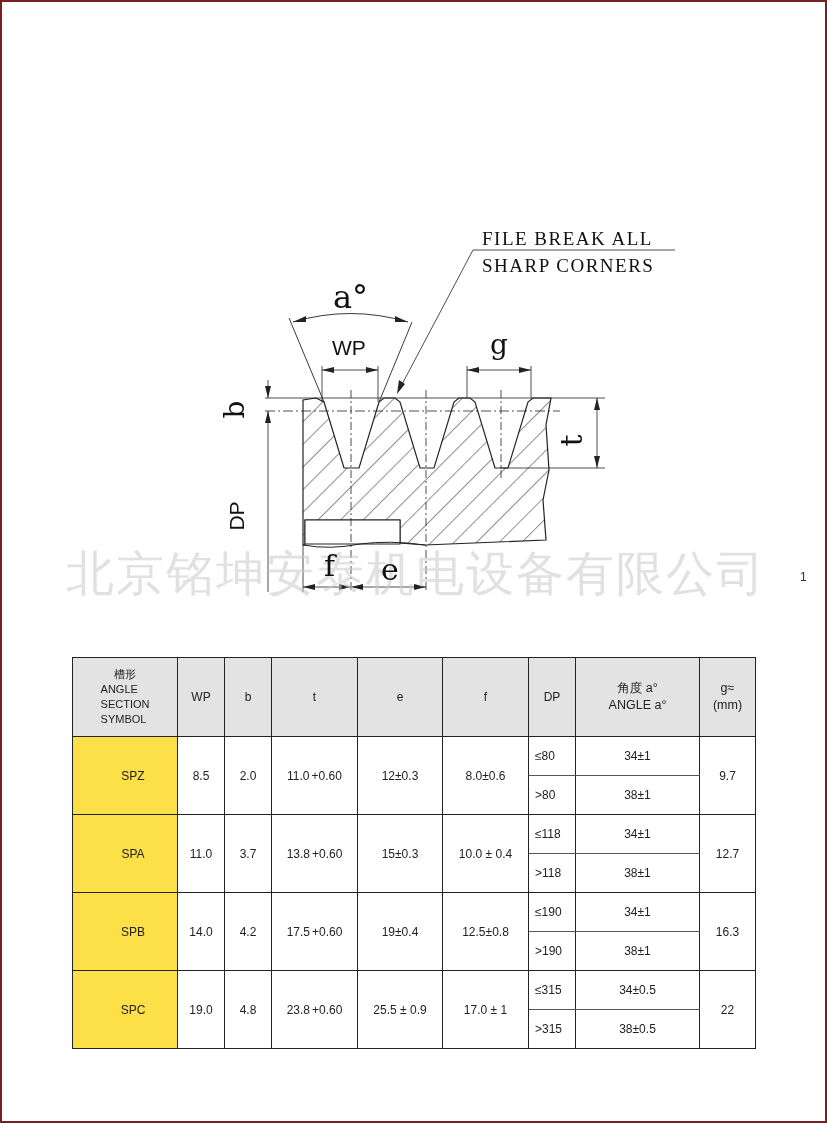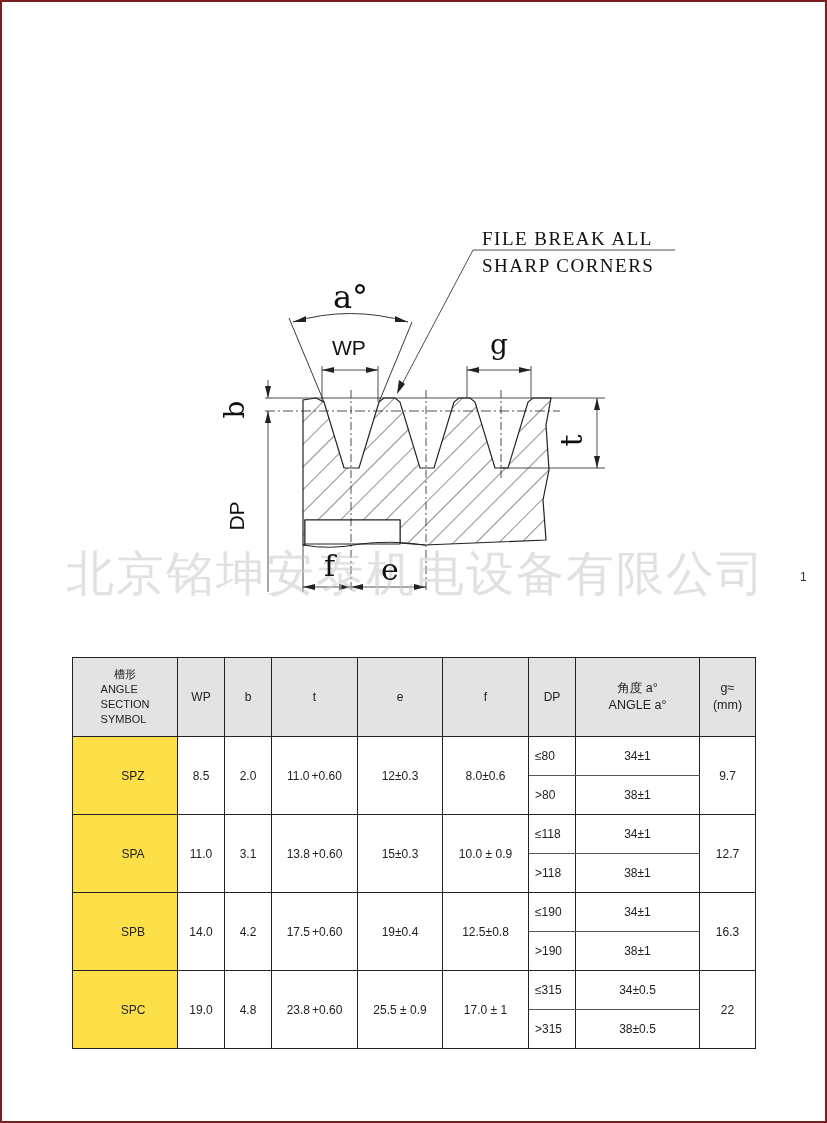--- a/index.html
+++ b/index.html
@@ -180,32 +180,32 @@
       <td rowspan="2">9.7</td>
     </tr>
     <tr>
       <td class="sub dp-cell">&gt;80</td>
       <td class="sub">38±1</td>
     </tr>
 
     <tr>
       <td class="sym" rowspan="2">SPA</td>
       <td rowspan="2">11.0</td>
-      <td rowspan="2">3.1</td>
+      <td rowspan="2">3.7</td>
       <td rowspan="2">
         <span class="tol">
             <span>13.8</span>
         <span class="stack">
               <span>+0.6</span>
               <span>0</span>
             </span>
           </span>
       </td>
       <td rowspan="2">15±0.3</td>
-      <td rowspan="2">10.0 ± 0.9</td>
+      <td rowspan="2">10.0 ± 0.4</td>
       <td class="sub sub-top dp-cell">≤118</td>
       <td class="sub sub-top">34±1</td>
       <td rowspan="2">12.7</td>
     </tr>
     <tr>
       <td class="sub dp-cell">&gt;118</td>
       <td class="sub">38±1</td>
     </tr>
 
     <tr>

